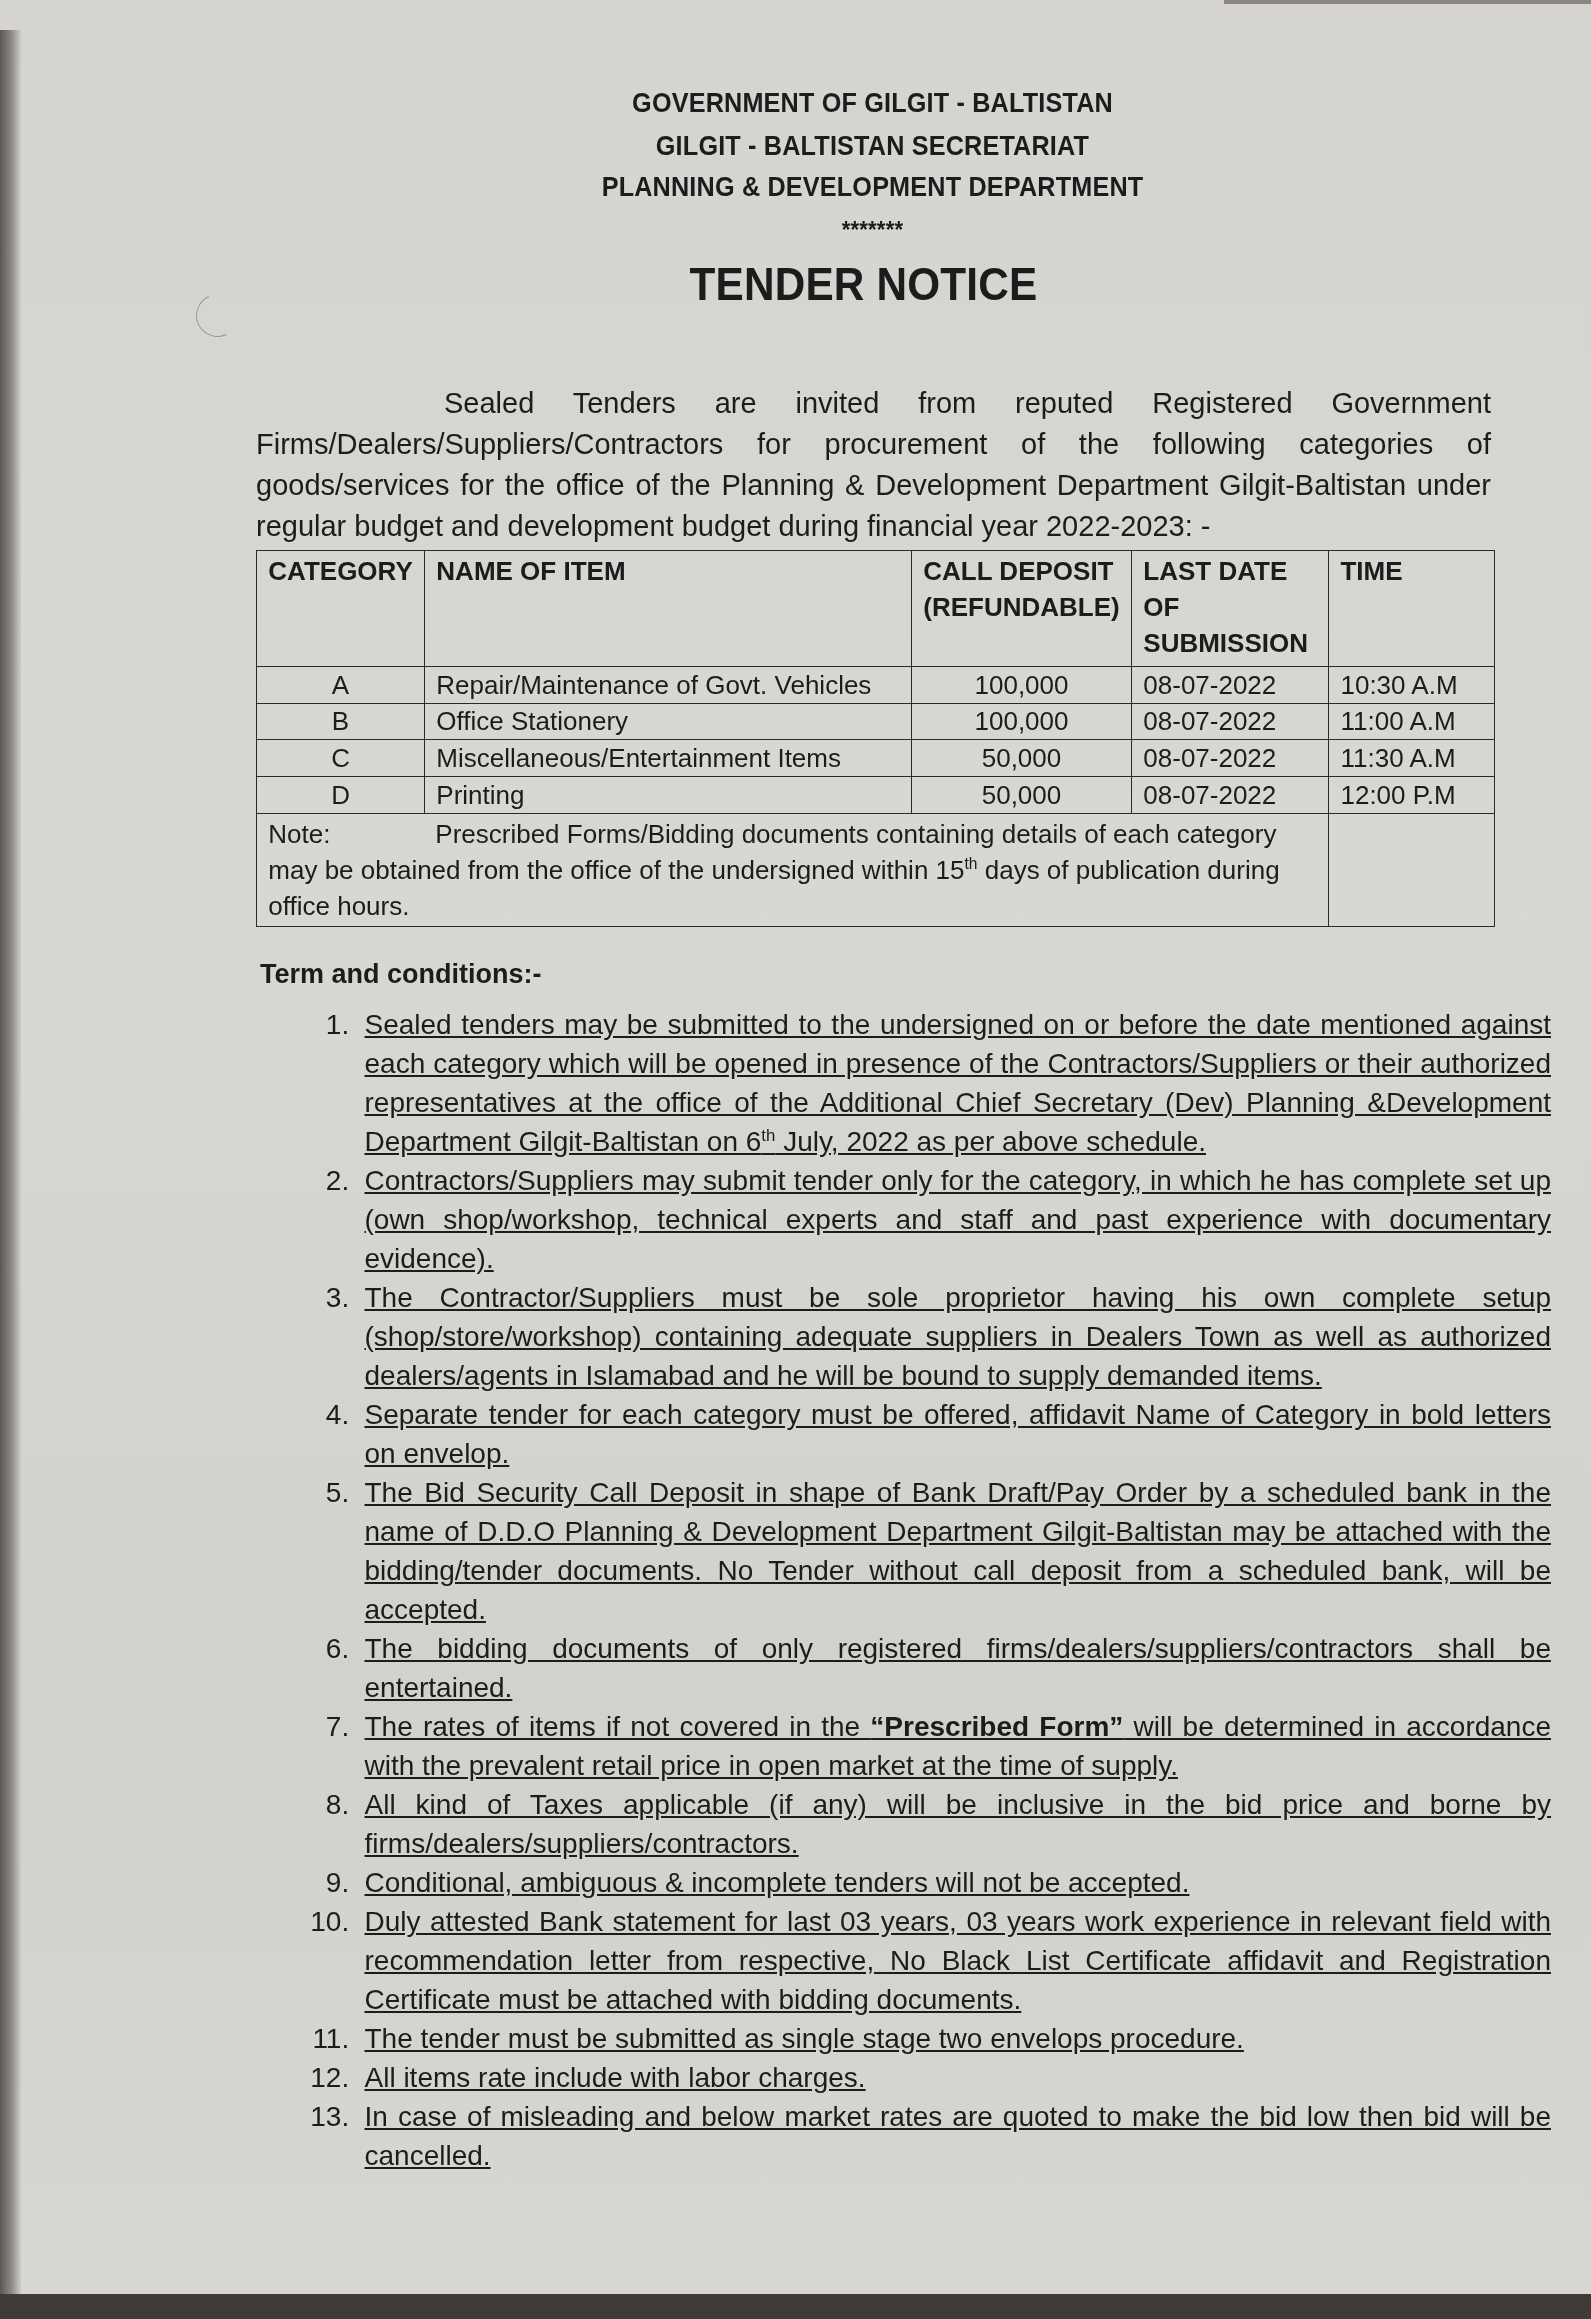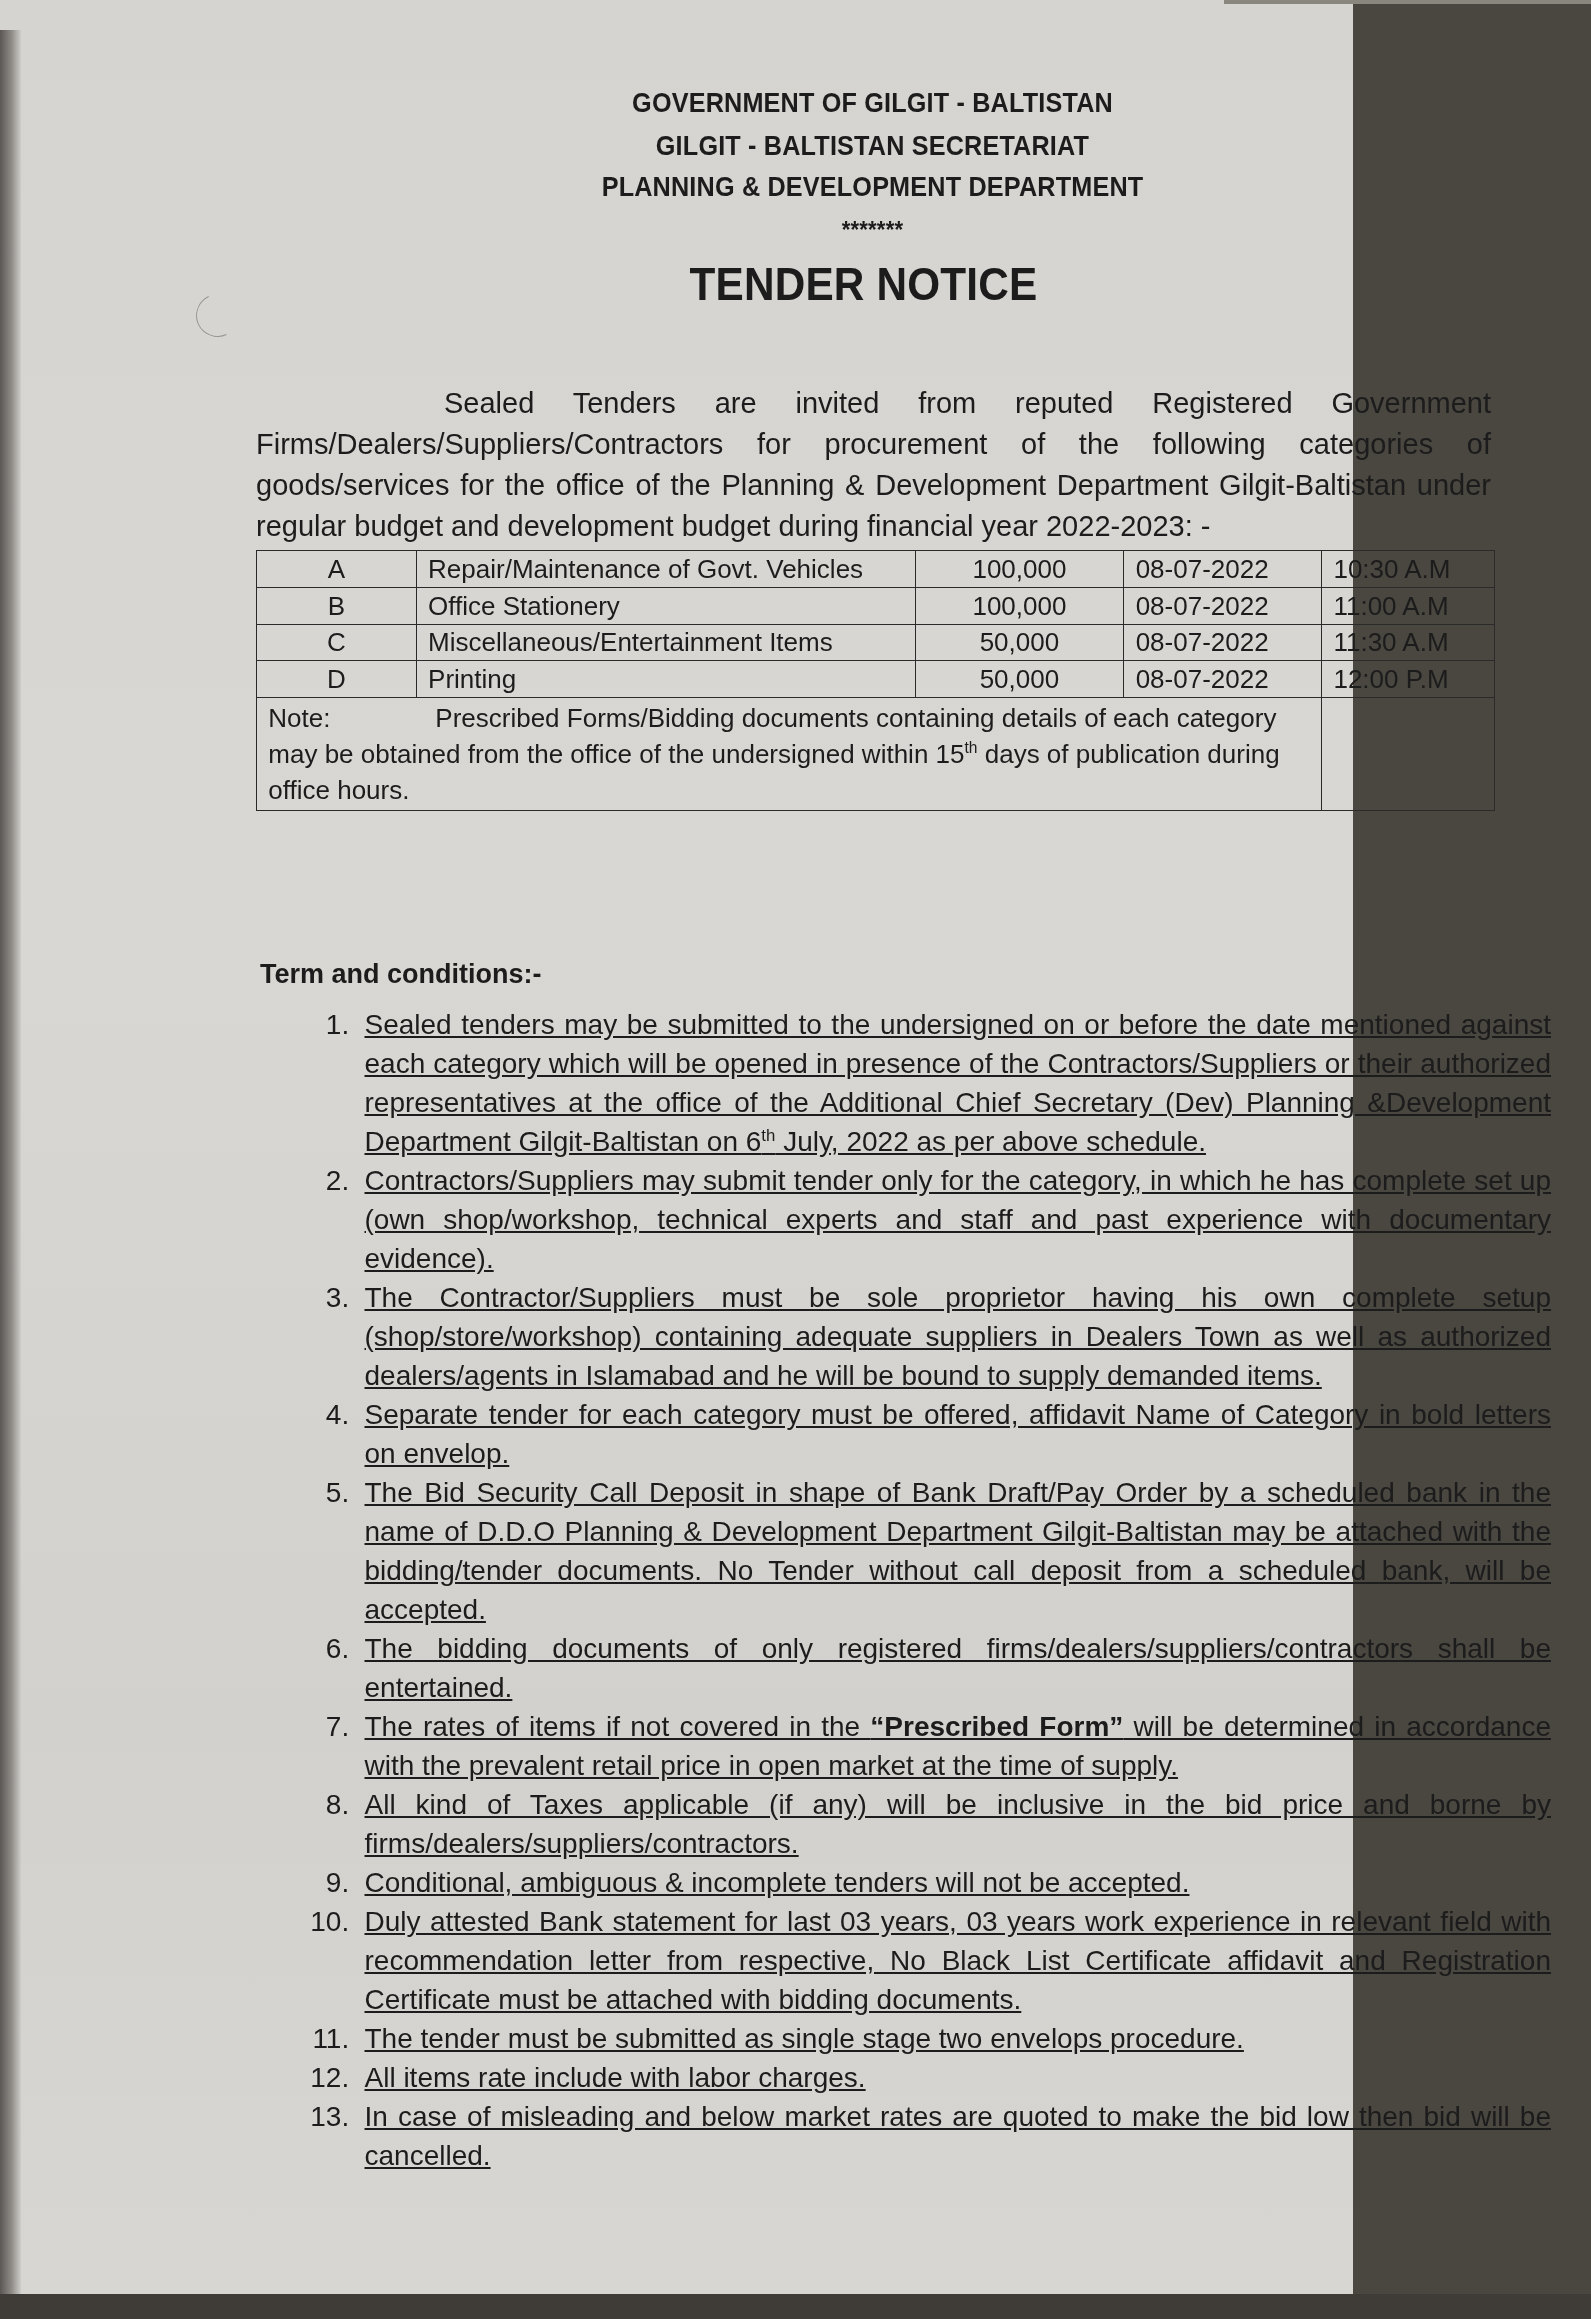--- a/index.html
+++ b/index.html
@@ -5,21 +5,21 @@
     html, body { margin: 0; padding: 0; }
     body {
       width: 1591px; height: 2319px; overflow: hidden;
       background: #4a4640;
       font-family: "Liberation Sans", "DejaVu Sans", sans-serif;
       color: #1c1c1c;
       position: relative;
     }
     .paper {
       position: absolute; left: 0; top: 0;
-      width: 1353px; height: 2296px;
+      width: 1591px; height: 2296px;
       background: linear-gradient(180deg, #d6d4d0 0%, #d9d7d3 40%, #d3d1cd 75%, #d8d6d2 100%);
       transform-origin: 0 0;
     }
     .left-edge {
       position: absolute; left: 0; top: 30px; width: 21px; height: 2266px;
       background: linear-gradient(90deg, #5a5754 0%, #8f8c88 55%, #cfcdc9 100%);
     }
     .top-edge {
       position: absolute; left: 1224px; top: 0; width: 367px; height: 3.8px;
       background: #8a877f;
@@ -93,20 +93,34 @@
 
   <table class="cats">
     <colgroup>
       <col style="width:160px">
         <col style="width:499px">
         <col style="width:209px">
         <col style="width:198px">
         <col style="width:173px">
     </colgroup>
     <tbody>
+        <tr>
+      <th>CATEGORY</th>
+      <th>NAME OF ITEM</th>
+      <th>
+        <span>CALL DEPOSIT</span><br>
+        <span>(REFUNDABLE)</span>
+      </th>
+      <th class="center">
+        <span>LAST DATE</span><br>
+        <span>OF</span><br>
+        <span>SUBMISSION</span>
+      </th>
+      <th>TIME</th>
+    </tr>
     <tr>
       <td class="center">A</td>
       <td>Repair/Maintenance of Govt. Vehicles</td>
       <td class="center">100,000</td>
       <td>08-07-2022</td>
       <td>10:30 A.M</td>
     </tr>
     <tr>
       <td class="center">B</td>
       <td>Office Stationery</td>

